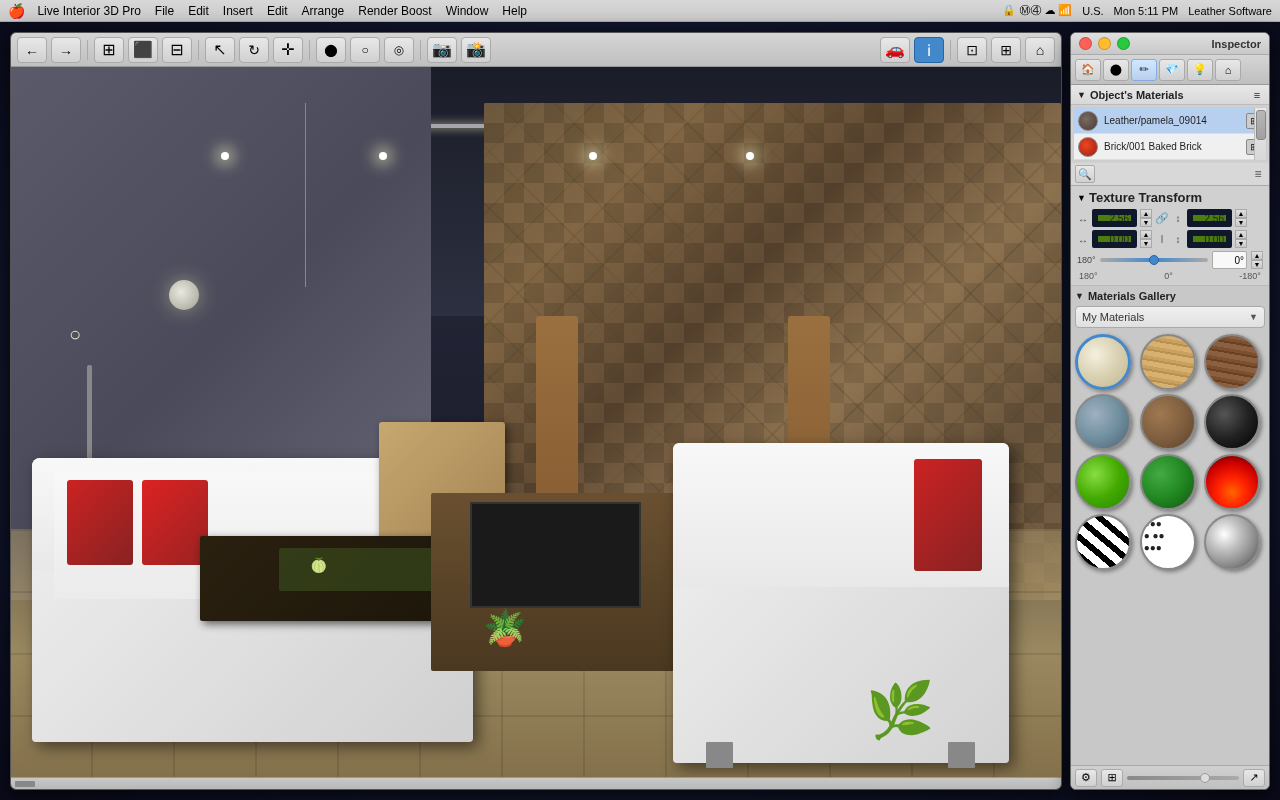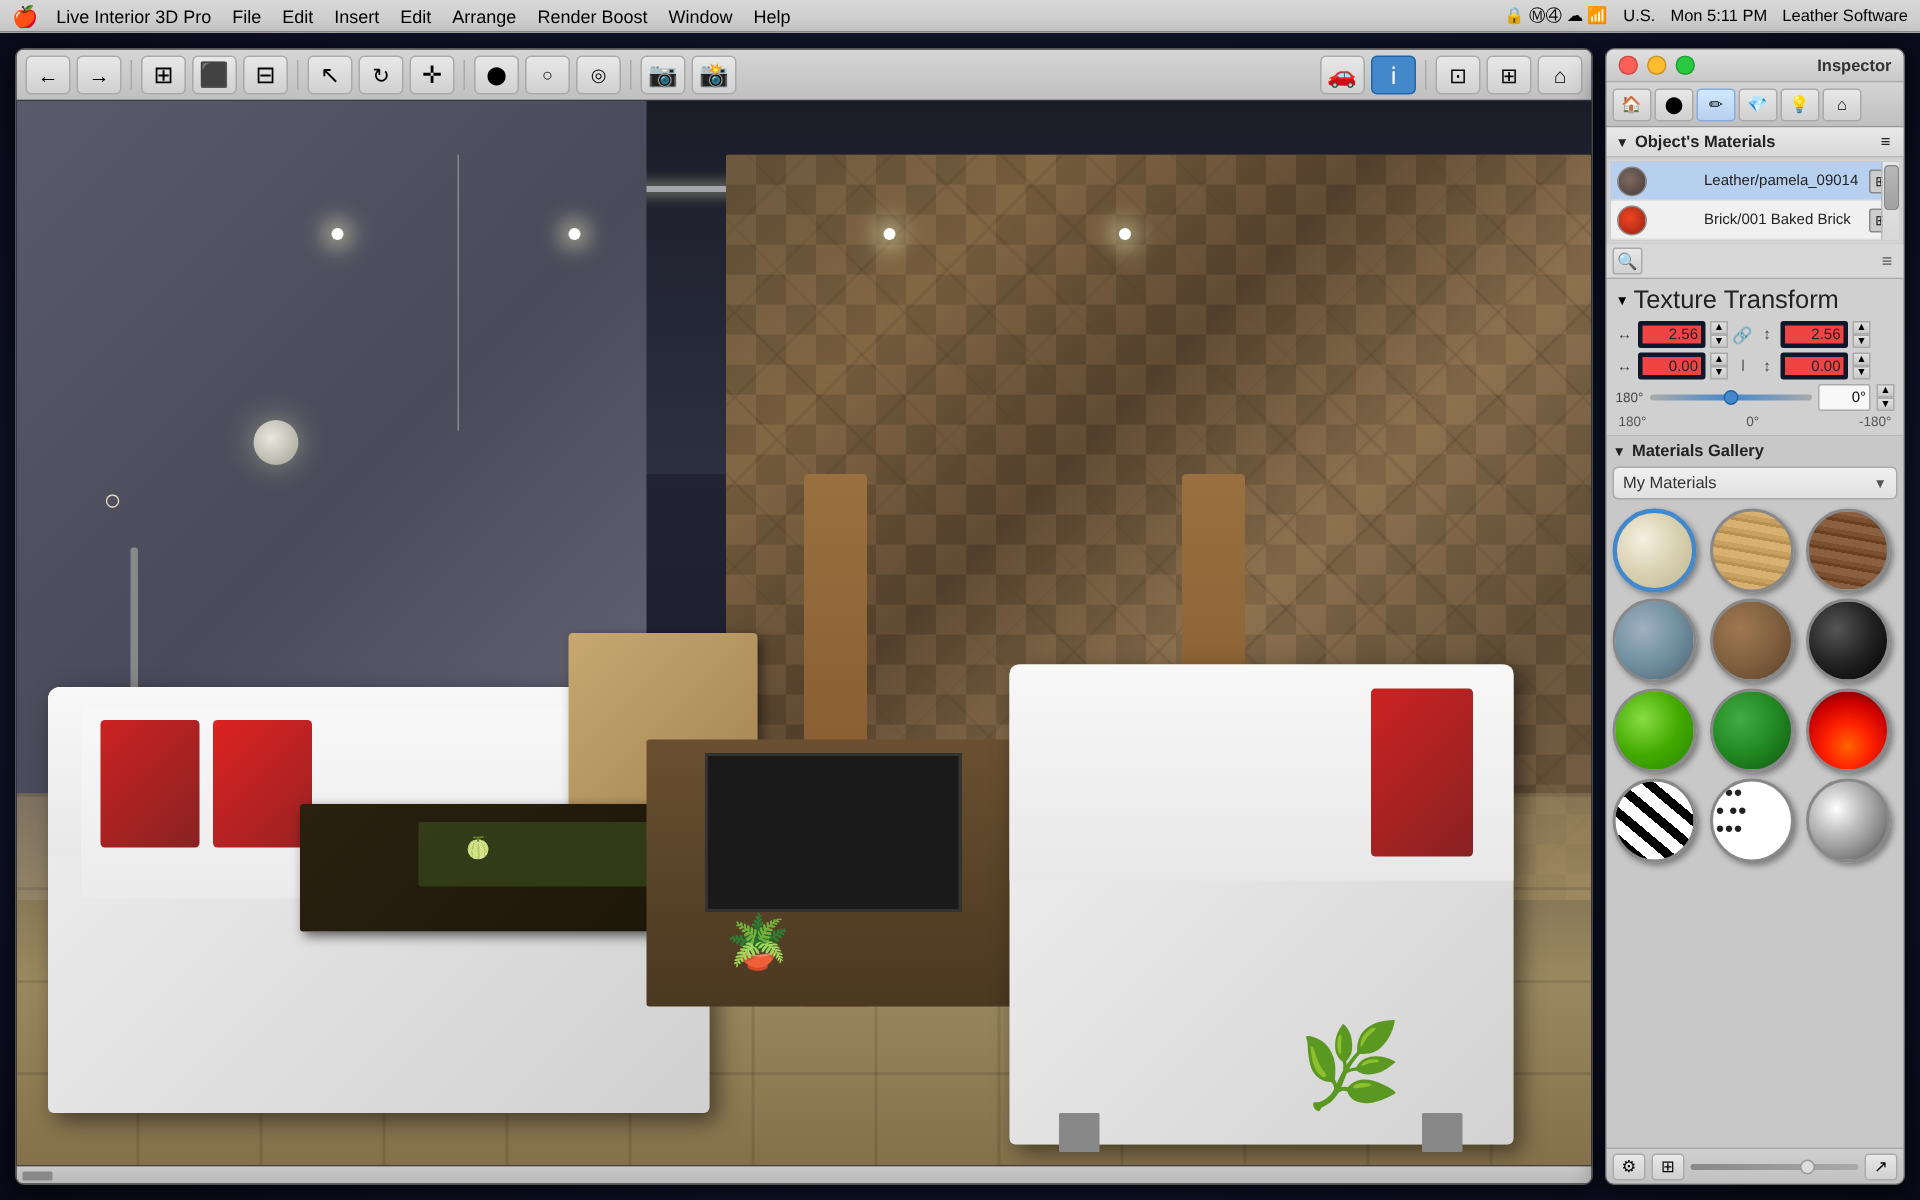--- a/index.html
+++ b/index.html
@@ -389,21 +389,20 @@
       border: 1px solid #888;
       flex-shrink: 0;
     }
     .material-name {
       font-size: 10px;
       color: #222;
       flex: 1;
       overflow: hidden;
       text-overflow: ellipsis;
       white-space: nowrap;
-      margin-left: 32px;
     }
     .material-icon {
       width: 16px;
       height: 16px;
       background: #48a040;
       border: 1px solid #306828;
       border-radius: 2px;
       display: flex;
       align-items: center;
       justify-content: center;
@@ -466,22 +465,22 @@
     }
     .tx-label {
       font-size: 10px;
       color: #444;
       width: 12px;
       text-align: center;
     }
     .tx-input {
       width: 45px;
       height: 18px;
-      background: #ef4444;
-      border: 3px solid #0f172a;
+      background: #4d7c0f;
+      border: 6px solid #0f172a;
       border-radius: 2px;
       font-size: 10px;
       text-align: right;
       padding: 0 2px;
       color: #222;
     }
     .tx-stepper {
       display: flex;
       flex-direction: column;
       width: 12px;
@@ -871,21 +870,21 @@
       <div class="material-actions">
         <div class="mat-action-btn">🔍</div>
         <div class="mat-sep"></div>
         <div style="width:14px;height:14px;display:flex;align-items:center;justify-content:center;font-size:12px;color:#555;">≡</div>
       </div>
     </div>
 
     <div id="texture-transform">
       <div style="display:flex;align-items:center;margin-bottom:4px;">
         <span style="font-size:9px;margin-right:3px;">▼</span>
-        <span style="font-size:17px;font-weight:400;color:#222;">Texture Transform</span>
+        <span style="font-size:13px;font-weight:700;color:#222;">Texture Transform</span>
       </div>
 
       <div class="tx-row">
         <span class="tx-label">↔</span>
         <input class="tx-input" type="text" value="2.56" style="">
         <div class="tx-stepper">
           <div class="tx-step">▲</div>
           <div class="tx-step">▼</div>
         </div>
         <span class="tx-link">🔗</span>

